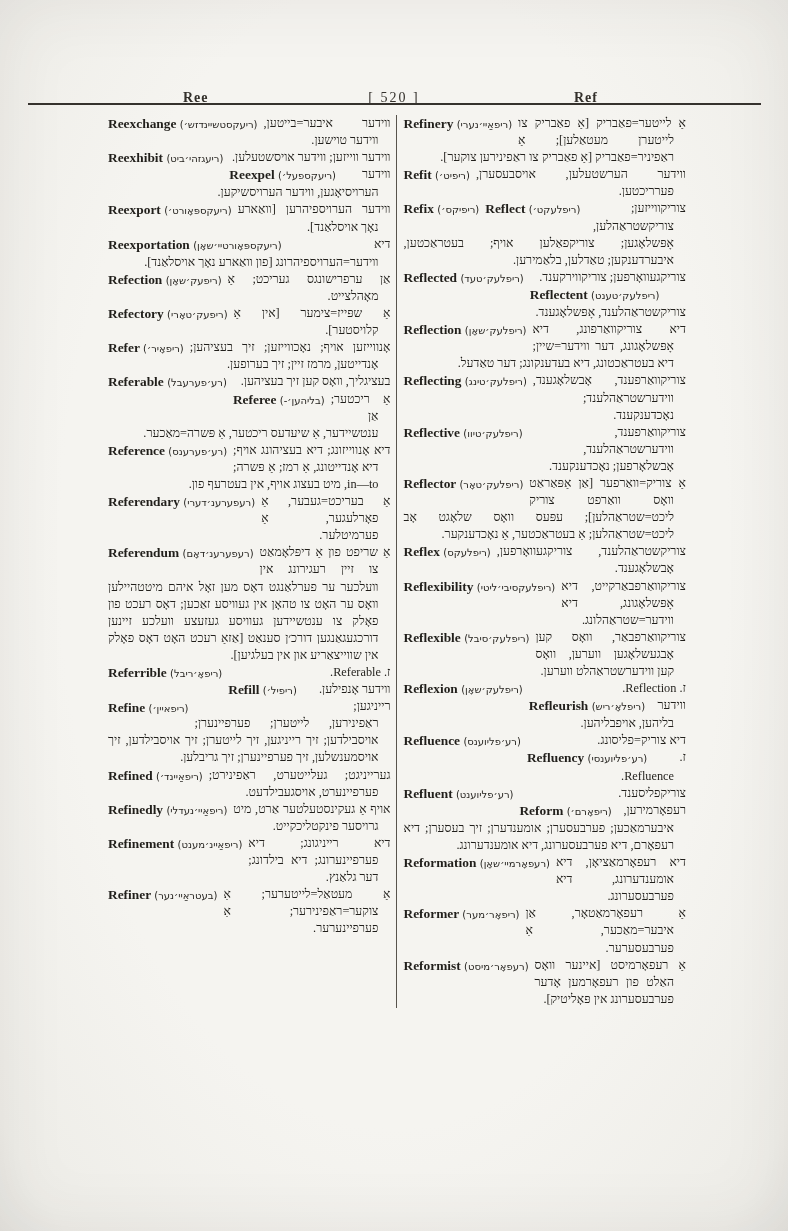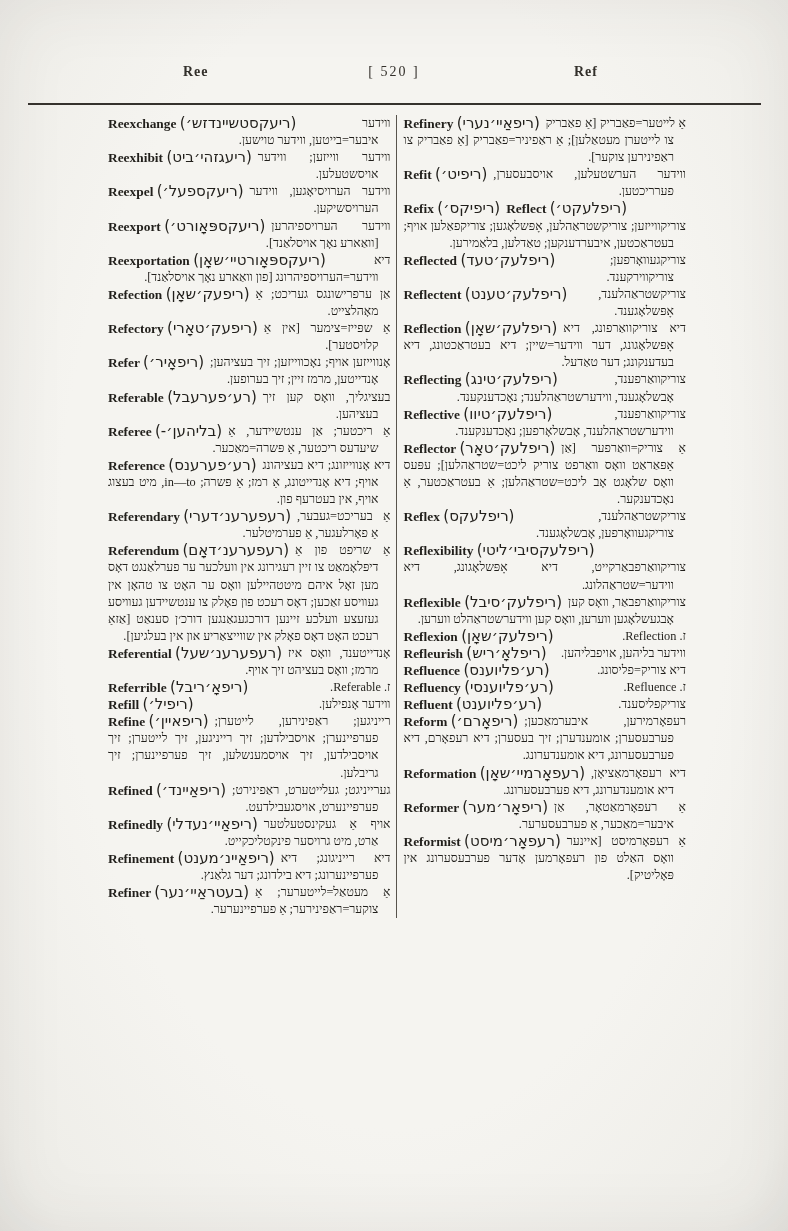--- a/index.html
+++ b/index.html
@@ -7,21 +7,21 @@
     width:788px;height:1231px;
     background:#edece8;
     font-family:"Liberation Serif","DejaVu Serif","DejaVu Sans",serif;
   }
   .page{
     position:relative;width:788px;height:1231px;overflow:hidden;
     background:radial-gradient(ellipse at 50% 45%, #f5f4f0 60%, #eeede8 92%, #e7e6e1 100%);
     box-shadow:inset 0 0 70px rgba(60,55,45,0.08);
     color:#211f1b;
   }
-  .header{position:absolute;top:64px;left:0;width:100%;height:22px;font-size:14px;}
+  .header{position:absolute;top:90px;left:0;width:100%;height:22px;font-size:14px;}
   .guide{position:absolute;letter-spacing:1px;font-weight:bold;color:#33302b;}
   .guide-left{left:183px;}
   .guide-right{left:574px;}
   .pageno{position:absolute;left:50%;transform:translateX(-50%);letter-spacing:2px;color:#33302b;}
   .header-rule{position:absolute;top:103px;left:28px;width:733px;height:2px;background:#35322d;}
   .columns{position:absolute;top:115px;left:108px;width:578px;display:flex;align-items:stretch;}
   .col{width:284px;}
   .divider{width:1px;background:#57534c;margin-left:5px;margin-right:7px;}
   .entry{
     margin:0;
@@ -44,21 +44,21 @@
     font-family:"Liberation Serif","DejaVu Serif",serif;
     font-weight:bold;
     font-size:13.4px;
     margin-right:6px;
     text-indent:0;
     white-space:nowrap;
   }
   .pron{
     font-weight:normal;
     font-family:"DejaVu Sans",sans-serif;
-    font-size:15px;
+    font-size:10px;
     direction:rtl;
     unicode-bidi:isolate;
   }
 </style>
 </head>
 <body>
 
 <div class="page">
 
   <div class="header">
@@ -77,21 +77,20 @@
         <p class="entry" dir="rtl"><span class="hw">Reexport <span class="pron">(ריעקספּאָורט׳)</span></span><span class="def">ווידער הערויספיהרען [וואַארע נאָך אויסלאַנד].</span></p>
         <p class="entry" dir="rtl"><span class="hw">Reexportation <span class="pron">(ריעקספּאָורטיי׳שאָן)</span></span><span class="def">דיא ווידער=הערויספיהרונג [פון וואַארע נאָך אויסלאַנד].</span></p>
         <p class="entry" dir="rtl"><span class="hw">Refection <span class="pron">(ריפעק׳שאָן)</span></span><span class="def">אַן ערפרישונגס געריכט; אַ מאָהלצייט.</span></p>
         <p class="entry" dir="rtl"><span class="hw">Refectory <span class="pron">(ריפעק׳טאָרי)</span></span><span class="def">אַ שפּייז=צימער [אין אַ קלויסטער].</span></p>
         <p class="entry" dir="rtl"><span class="hw">Refer <span class="pron">(ריפאָיר׳)</span></span><span class="def">אָנווייזען אויף; נאָכווייזען; זיך בעציהען; אָנדייטען, מרמז זיין; זיך בערופען.</span></p>
         <p class="entry" dir="rtl"><span class="hw">Referable <span class="pron">(רע׳פערעבל)</span></span><span class="def">בעציגליך, וואָס קען זיך בעציהען.</span></p>
         <p class="entry" dir="rtl"><span class="hw">Referee <span class="pron">(בליהען׳-)</span></span><span class="def">אַ ריכטער; אַן ענטשיידער, אַ שיעדעס ריכטער, אַ פּשרה=מאַכער.</span></p>
         <p class="entry" dir="rtl"><span class="hw">Reference <span class="pron">(רע׳פערענס)</span></span><span class="def">דיא אָנווייזונג; דיא בעציהונג אויף; דיא אָנדייטונג, אַ רמז; אַ פּשרה; in—to, מיט בעצוג אויף, אין בעטרעף פון.</span></p>
         <p class="entry" dir="rtl"><span class="hw">Referendary <span class="pron">(רעפערענ׳דערי)</span></span><span class="def">אַ בעריכט=געבער, אַ פאָרלעגער, אַ פערמיטלער.</span></p>
         <p class="entry" dir="rtl"><span class="hw">Referendum <span class="pron">(רעפערענ׳דאָם)</span></span><span class="def">אַ שריפט פון אַ דיפּלאָמאַט צו זיין רעגירונג אין וועלכער ער פערלאַנגט דאָס מען זאָל איהם מיטטהיילען וואָס ער האָט צו טהאָן אין געוויסע זאַכען; דאָס רעכט פון פאָלק צו ענטשיידען געוויסע געזעצע וועלכע זיינען דורכגעגאַנגען דורכ׳ן סענאַט [אַזאַ רעכט האָט דאָס פאָלק אין שווייצאַריע און אין בעלגיען].</span></p>
-        <p class="entry" dir="rtl"><span class="hw">Referential <span class="pron">(רעפערענ׳שעל)</span></span><span class="def">אָנדייטענד, וואָס איז מרמז; וואָס בעציהט זיך אויף.</span></p>
         <p class="entry" dir="rtl"><span class="hw">Referrible <span class="pron">(ריפאָ׳ריבל)</span></span><span class="def">ז. Referable.</span></p>
         <p class="entry" dir="rtl"><span class="hw">Refill <span class="pron">(ריפיל׳)</span></span><span class="def">ווידער אָנפילען.</span></p>
         <p class="entry" dir="rtl"><span class="hw">Refine <span class="pron">(ריפאיין׳)</span></span><span class="def">רייניגען; ראַפינירען, לייטערן; פערפיינערן; אויסבילדען; זיך רייניגען, זיך לייטערן; זיך אויסבילדען, זיך אויסמענשלען, זיך פערפיינערן; זיך גריבלען.</span></p>
         <p class="entry" dir="rtl"><span class="hw">Refined <span class="pron">(ריפאַיינד׳)</span></span><span class="def">גערייניגט; געלייטערט, ראַפינירט; פערפיינערט, אויסגעבילדעט.</span></p>
         <p class="entry" dir="rtl"><span class="hw">Refinedly <span class="pron">(ריפאַיי׳נעדלי)</span></span><span class="def">אויף אַ געקינסטעלטער אַרט, מיט גרויסער פינקטליכקייט.</span></p>
         <p class="entry" dir="rtl"><span class="hw">Refinement <span class="pron">(ריפאַיינ׳מענט)</span></span><span class="def">דיא רייניגונג; דיא פערפיינערונג; דיא בילדונג; דער גלאַנץ.</span></p>
         <p class="entry" dir="rtl"><span class="hw">Refiner <span class="pron">(בעטראַיי׳נער)</span></span><span class="def">אַ מעטאַל=לייטערער; אַ צוקער=ראַפינירער; אַ פערפיינערער.</span></p>
       </div>
     <div class="divider"></div>
     <div class="col" id="col-right">

